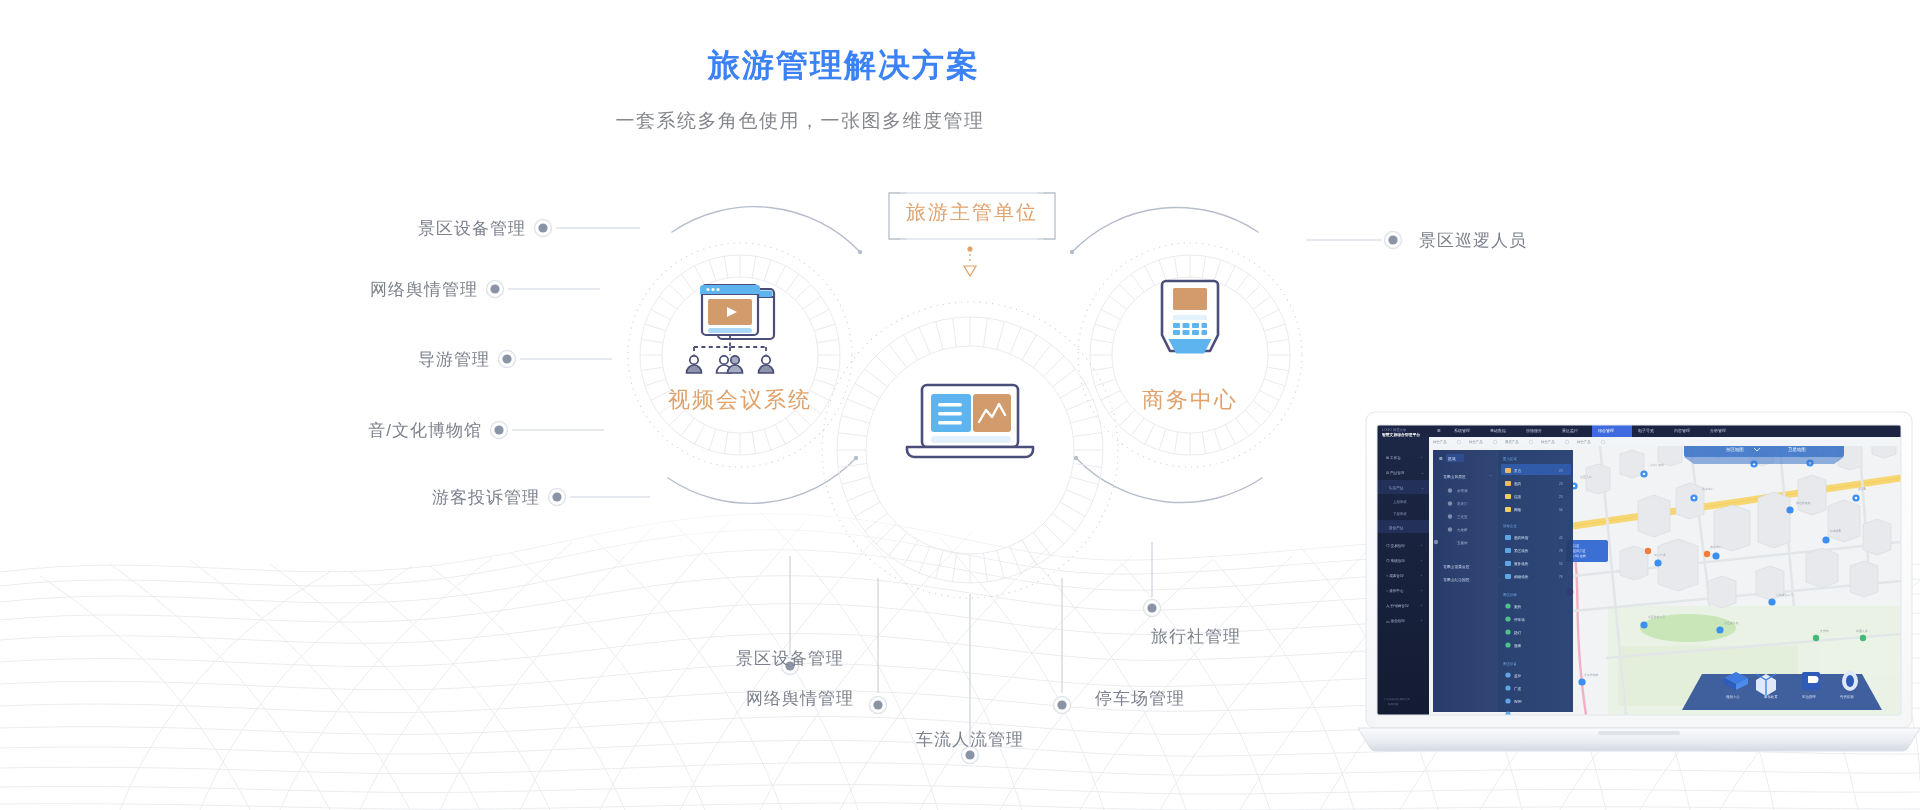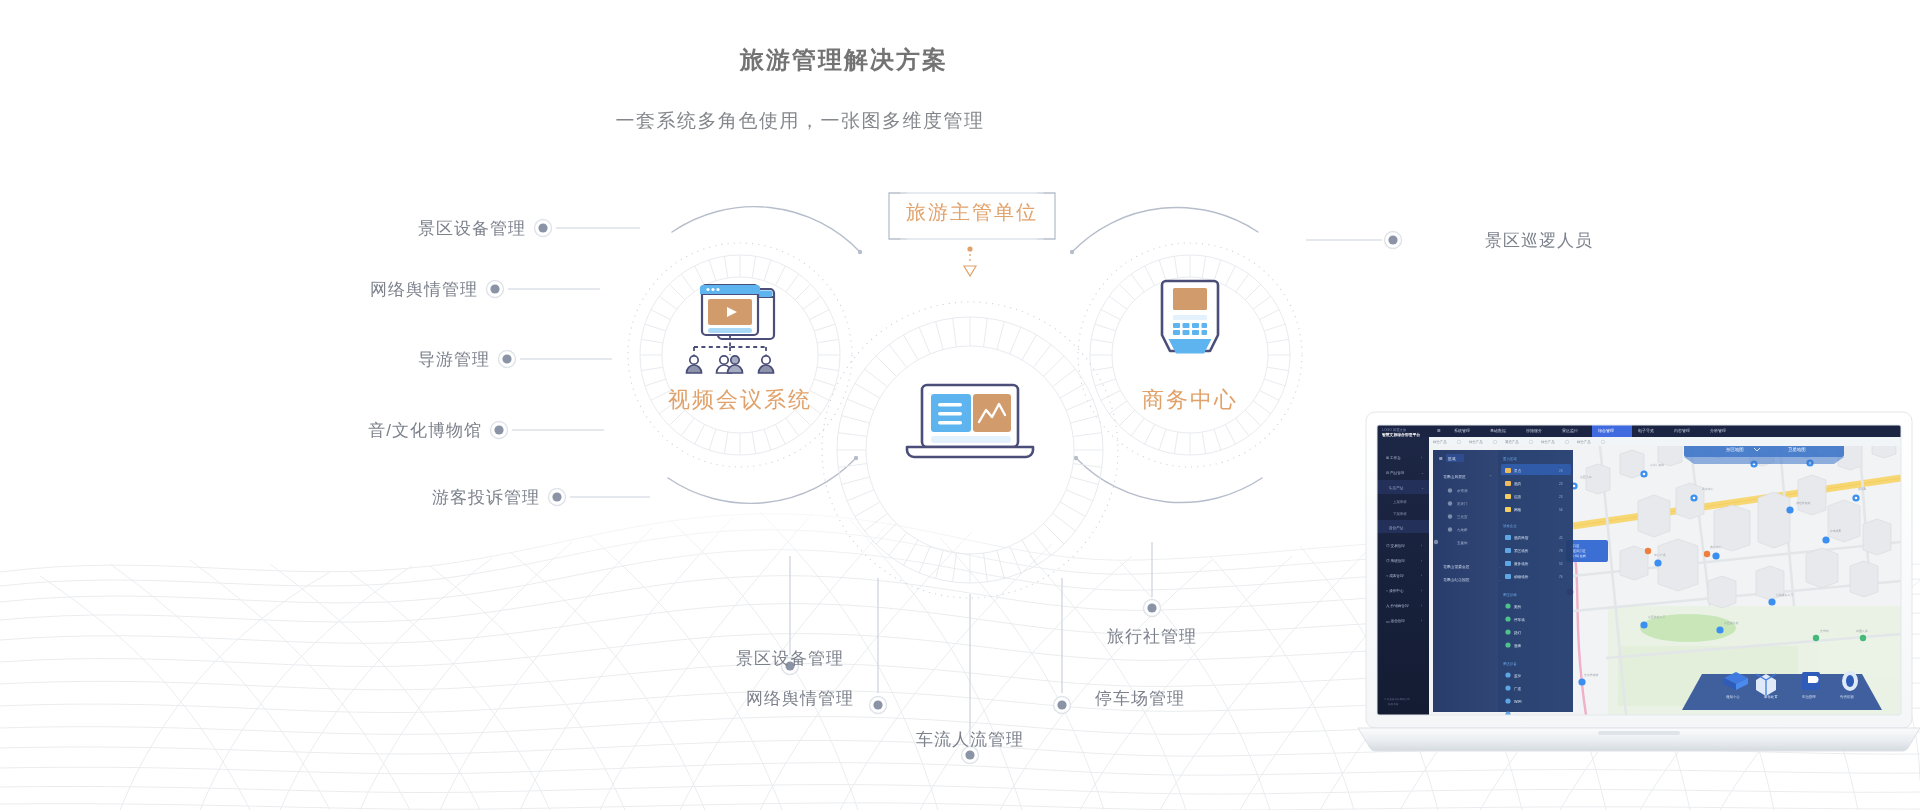--- a/index.html
+++ b/index.html
@@ -11,39 +11,39 @@
     overflow: hidden;
   }
   #stage { position: relative; width: 1920px; height: 810px; background:#fff; }
 
   
   #bg-mesh { position:absolute; left:0; bottom:0; width:1920px; height:330px; z-index:0; pointer-events:none; }
 
   
   .title {
     position:absolute; top:44px; left:0; width:1688px; text-align:center;
-    font-size:24px; font-weight:bold; color:#737373; letter-spacing:2px;
+    font-size:32px; font-weight:bold; color:#3b82f6; letter-spacing:2px;
     z-index:6;
   }
   .subtitle {
     position:absolute; top:108px; left:0; width:1600px; text-align:center;
     font-size:19px; color:#84878c; letter-spacing:1.5px; font-weight:normal;
     z-index:6;
   }
 
   
   #diagram { position:absolute; left:0; top:0; width:1920px; height:810px; z-index:2; }
 
   
   .lbl {
     position:absolute; font-size:17px; color:#7c818c; letter-spacing:1px;
     white-space:nowrap; z-index:5;
   }
   .lbl.r { text-align:right; }
-  .lbl.l { text-align:center; }
+  .lbl.l { text-align:left; }
   .lbl.c { text-align:center; }
 
   .node-label {
     position:absolute; font-size:22px; color:#e0a16a; letter-spacing:2px;
     white-space:nowrap; text-align:center; z-index:5;
   }
   .node-label.big { font-size:23px; }
 
   .authority {
     position:absolute; z-index:5; left:889px; top:193px;
@@ -468,21 +468,21 @@
   <div class="lbl r" style="left:250px; top:348px; width:240px;">导游管理</div>
   <div class="lbl r" style="left:242px; top:419px; width:240px;">音/文化博物馆</div>
   <div class="lbl r" style="left:300px; top:486px; width:240px;">游客投诉管理</div>
 
   <div class="lbl l" style="left:1419px; top:229px; width:240px;">景区巡逻人员</div>
 
   <div class="lbl c" style="left:670px; top:647px; width:240px;">景区设备管理</div>
   <div class="lbl c" style="left:680px; top:687px; width:240px;">网络舆情管理</div>
   <div class="lbl c" style="left:850px; top:728px; width:240px;">车流人流管理</div>
   <div class="lbl c" style="left:1020px; top:687px; width:240px;font-family:Liberation Serif, serif;">停车场管理</div>
-  <div class="lbl c" style="left:1032px; top:625px; width:240px;">旅行社管理</div>
+  <div class="lbl c" style="left:1076px; top:625px; width:240px;">旅行社管理</div>
 
   <svg id="laptop" viewBox="0 0 562 366">
     <defs>
       <linearGradient id="lidG" x1="0" y1="0" x2="0" y2="1">
         <stop offset="0%" stop-color="#ffffff"></stop>
           <stop offset="100%" stop-color="#f4f6f8"></stop>
       </linearGradient>
       <linearGradient id="baseG" x1="0" y1="0" x2="0" y2="1">
         <stop offset="0%" stop-color="#fbfcfd"></stop>
           <stop offset="60%" stop-color="#e8ecf0"></stop>

